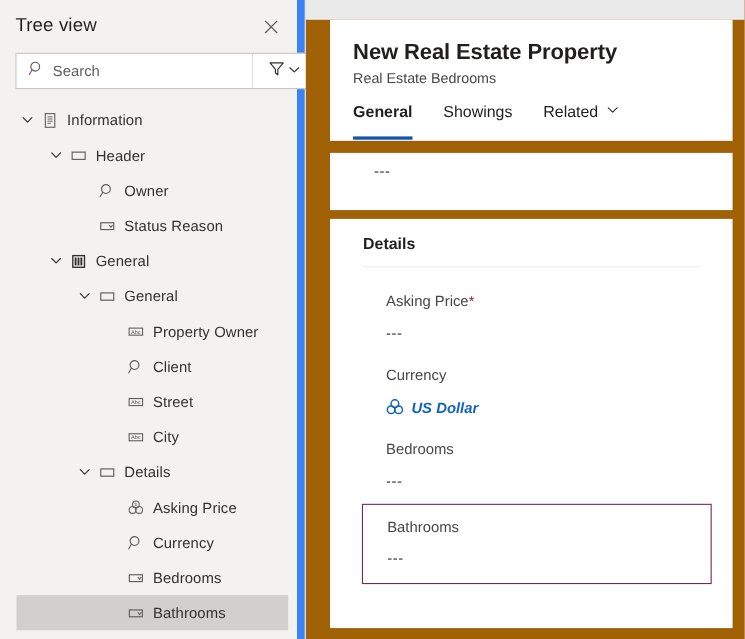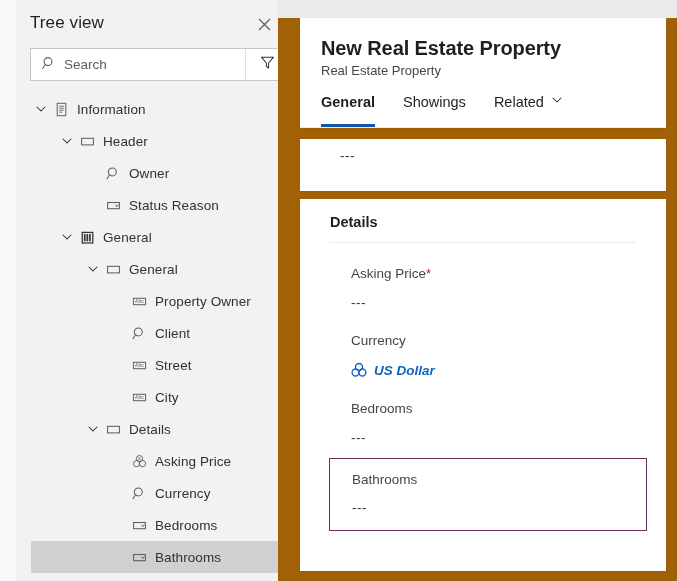--- a/index.html
+++ b/index.html
@@ -15,24 +15,24 @@
   #app {
     position: relative;
     width: 677px;
     height: 581px;
     background: #faf9f8;
   }
 
   
   #tree-panel {
     position: absolute;
-    left: 16px; top: 0;
+    left: 0; top: 0;
     width: 277px; height: 581px;
     background: #f3f2f1;
-    border-right: 5px solid #3b82f6;
+    border-right: 7px solid #3b82f6;
   }
 
   #tree-header {
     position: relative;
     height: 44px;
     padding: 13px 0 0 14px;
   }
   #tree-title {
     font-size: 17px;
     color: #201f1e;
@@ -471,21 +471,21 @@
         </div>
       </div>
   </div>
 
   <div id="content">
 
     <div id="content-topstrip"></div>
 
     <div id="record-header">
       <div id="record-title">New Real Estate Property</div>
-      <div id="record-subtitle">Real Estate Property</div>
+      <div id="record-subtitle">Real Estate Bedrooms</div>
       <div id="tabs">
           <div class="tab active first">
             <span>General</span>
           </div>
           <div class="tab">
             <span>Showings</span>
           </div>
           <div class="tab">
             <span>Related</span>
             <span class="tab-caret">

